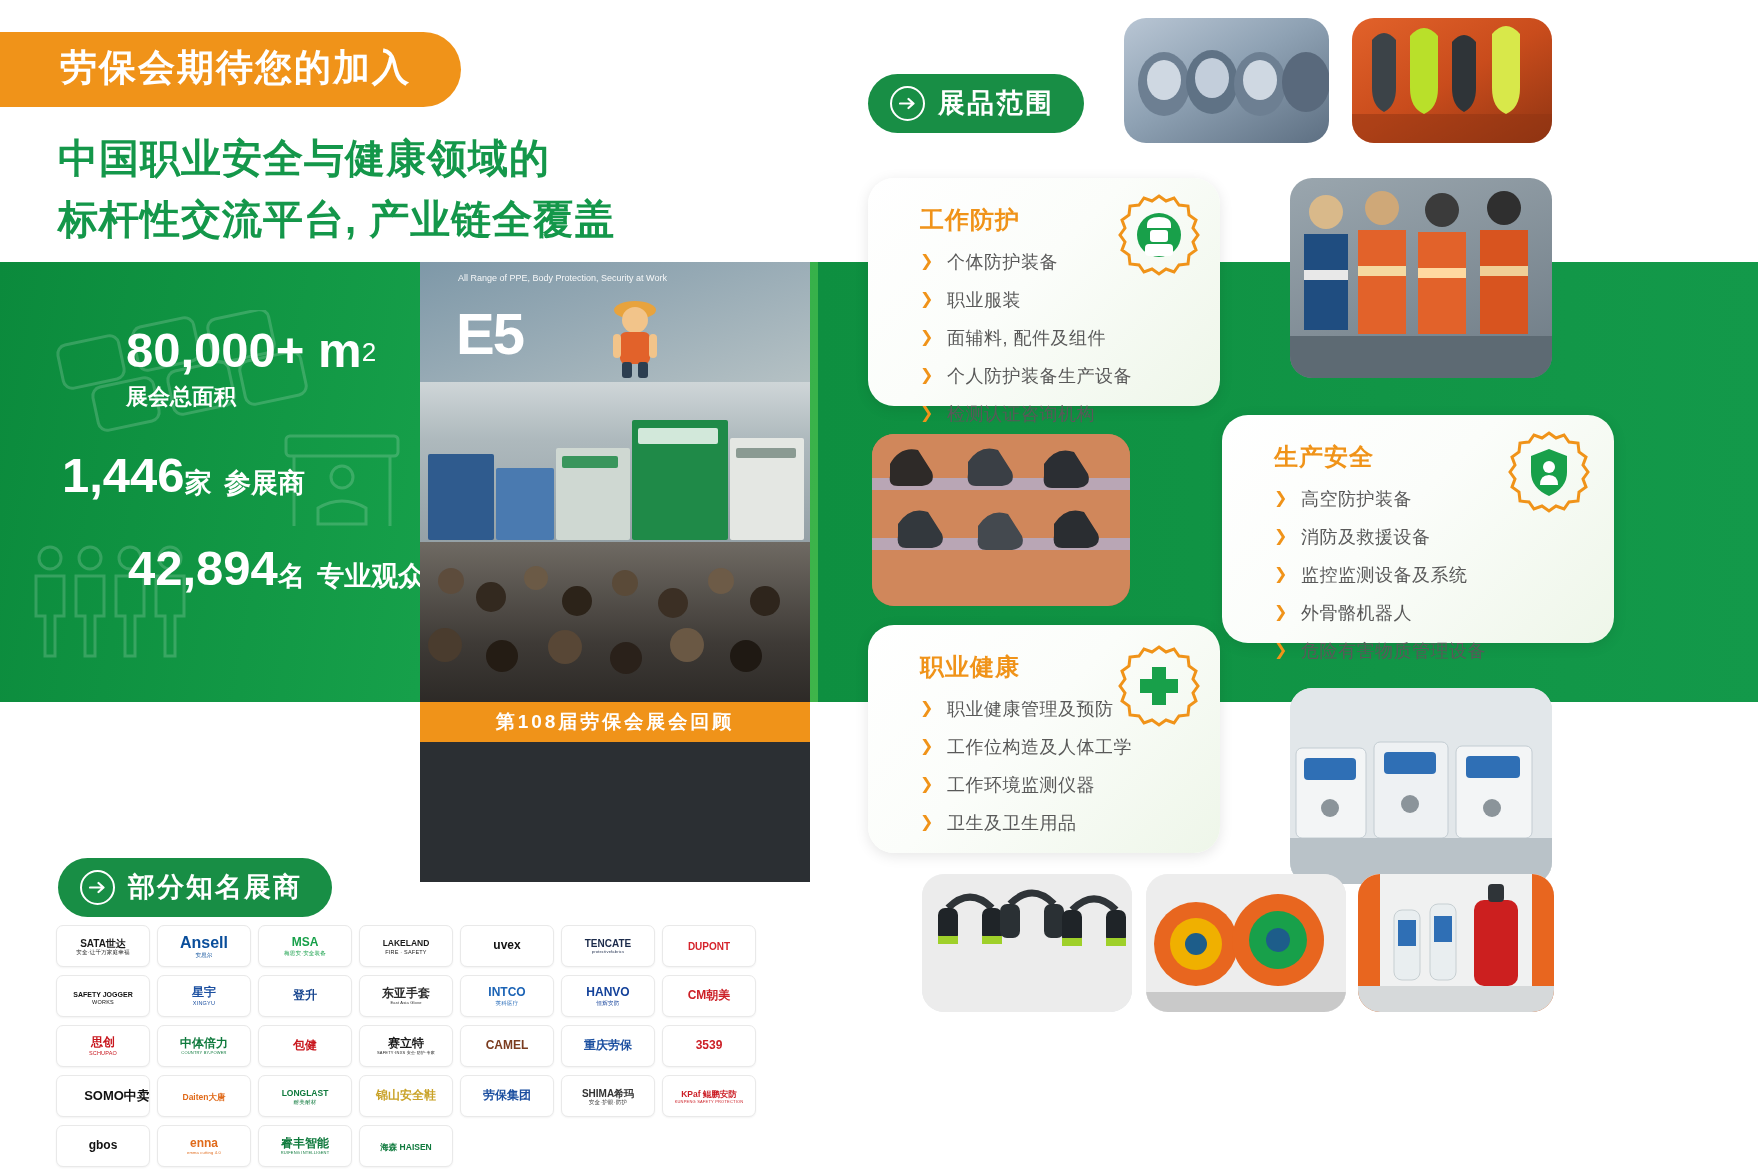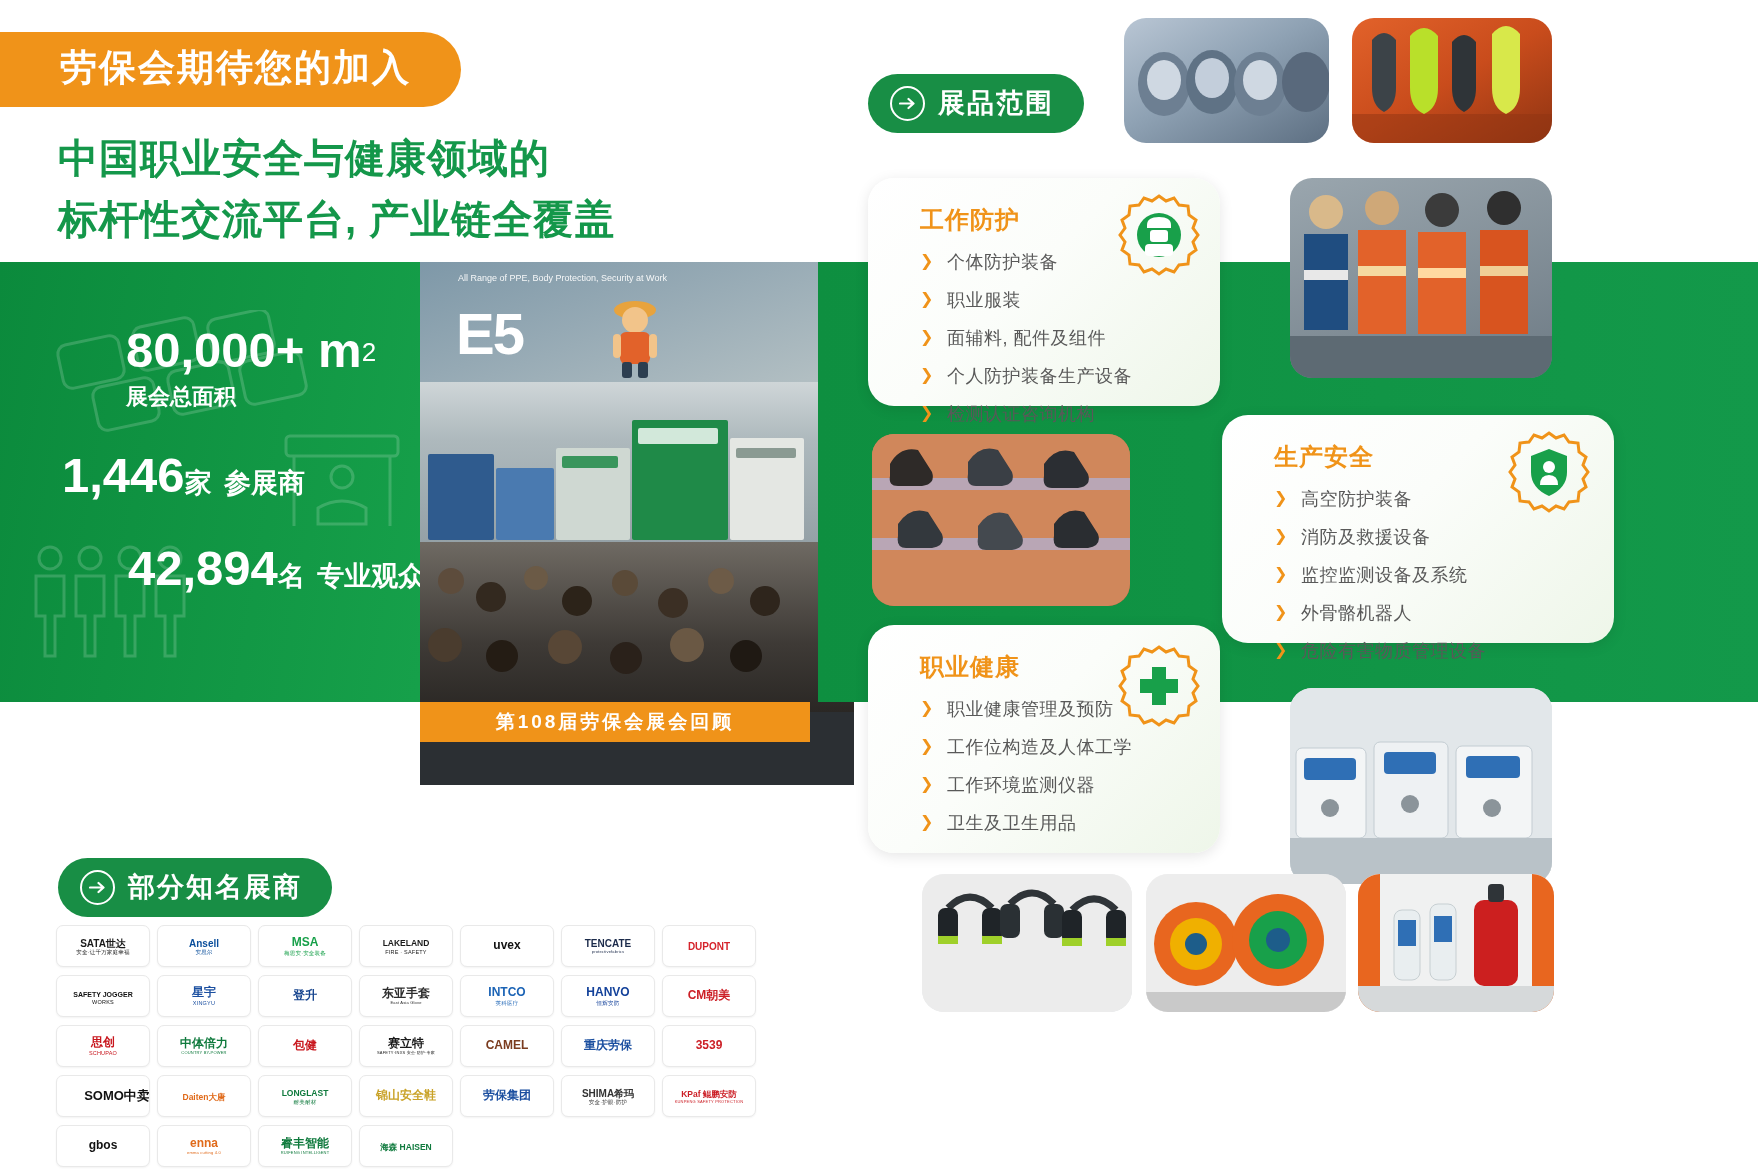--- a/index.html
+++ b/index.html
@@ -40,22 +40,22 @@
   .stat .med{font-size:27px;font-weight:bold;}
   .sup{font-size:26px;vertical-align:super;}
   .stat-area{left:126px;top:60px;}
   .stat-area .sub{font-size:22px;font-weight:bold;margin-top:4px;display:block;}
   .stat-exh{left:62px;top:185px;}
   .stat-vis{left:128px;top:278px;}
   .stat-cty{left:124px;top:340px;}
 
   
   .photo-card{
-    position:absolute;left:420px;top:262px;width:390px;height:523px;
-    overflow:hidden;background:#2b2f33;padding-left:44px;
+    position:absolute;left:420px;top:262px;width:390px;height:620px;
+    overflow:hidden;background:#2b2f33;
   }
   .photo-top{
     position:absolute;left:0;top:0;width:100%;height:140px;
     background:linear-gradient(160deg,#7e98a8 0%,#95a9b4 40%,#b9c4c6 100%);
   }
   .ppe-txt{position:absolute;left:38px;top:10px;color:#fff;font-size:9px;line-height:1.5;opacity:.92;}
   .e5{position:absolute;left:36px;top:38px;color:#fff;font-size:58px;font-weight:bold;letter-spacing:-2px;}
   .mascot{position:absolute;left:180px;top:32px;width:70px;height:86px;}
   .photo-mid{
     position:absolute;left:0;top:120px;width:100%;height:190px;
@@ -493,21 +493,21 @@
         <path d="M36 24 h14 v12 h12 v14 h-12 v12 h-14 v-12 h-12 v-14 h12z" fill="#18A04A"></path>
       </svg>
     </span>
   </div>
 
   <div class="logo-grid">
       <div class="logo-cell">
         <div class="lg" style="color: rgb(26, 26, 26);"><span style="font-size: 10px;">SATA世达</span><span class="lg-sub" style="font-size: 5.5px;">安全·让千万家庭幸福</span></div>
       </div>
       <div class="logo-cell">
-        <div class="lg" style="color: rgb(10, 78, 155);"><span style="font-size: 10px; text-align: right;">Ansell</span><span class="lg-sub" style="font-size: 5.5px;">安思尔</span></div>
+        <div class="lg" style="color: rgb(10, 78, 155);"><span style="font-size: 16px; text-align: right;">Ansell</span><span class="lg-sub" style="font-size: 5.5px;">安思尔</span></div>
       </div>
       <div class="logo-cell">
         <div class="lg" style="color: rgb(24, 160, 74);"><span style="font-size: 12px;">MSA</span><span class="lg-sub" style="font-size: 5.5px;">梅思安·安全装备</span></div>
       </div>
       <div class="logo-cell">
         <div class="lg" style="color: rgb(27, 27, 27);"><span style="font-size: 8.5px;">LAKELAND</span><span class="lg-sub" style="font-size: 5.5px;">FIRE · SAFETY</span></div>
       </div>
       <div class="logo-cell">
         <div class="lg" style="color: rgb(17, 17, 17);"><span style="font-size: 12px;">uvex</span></div>
       </div>

